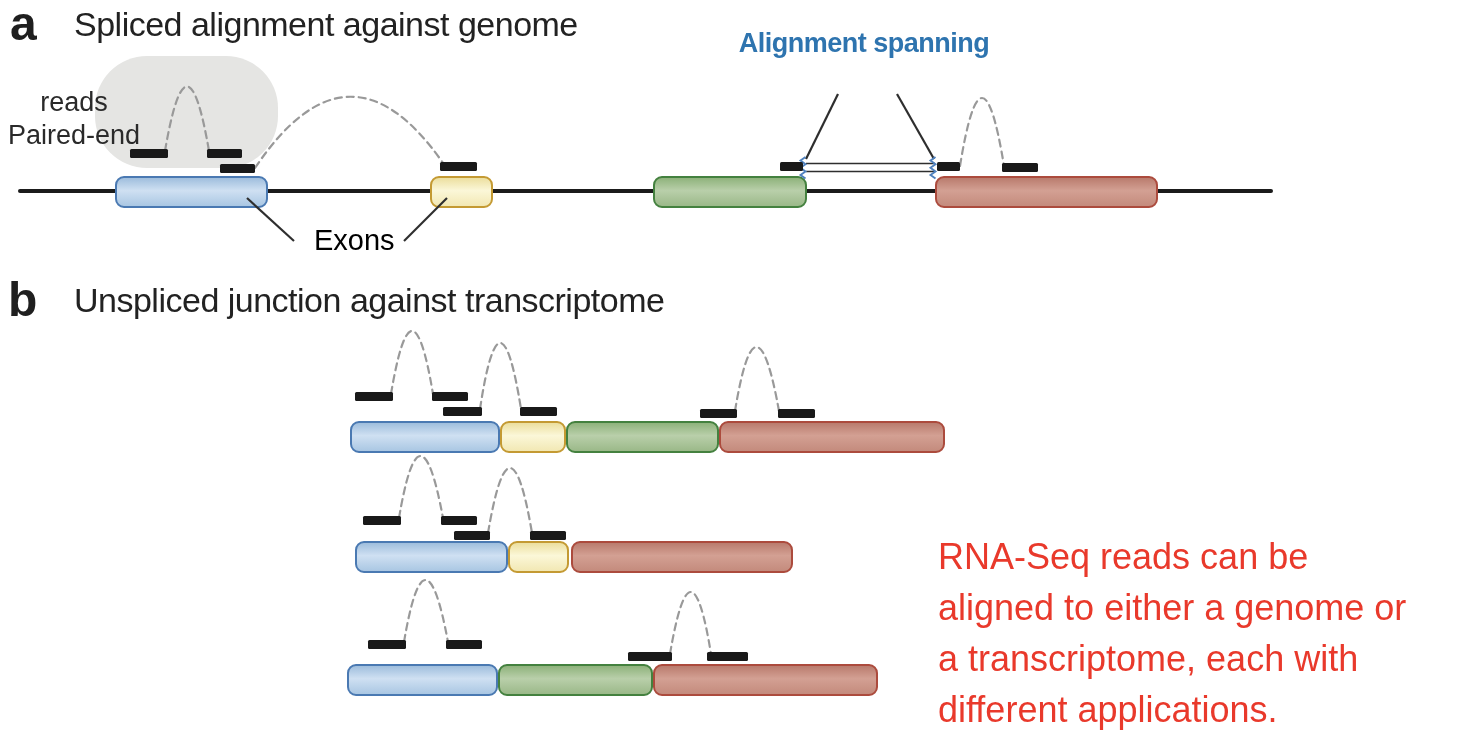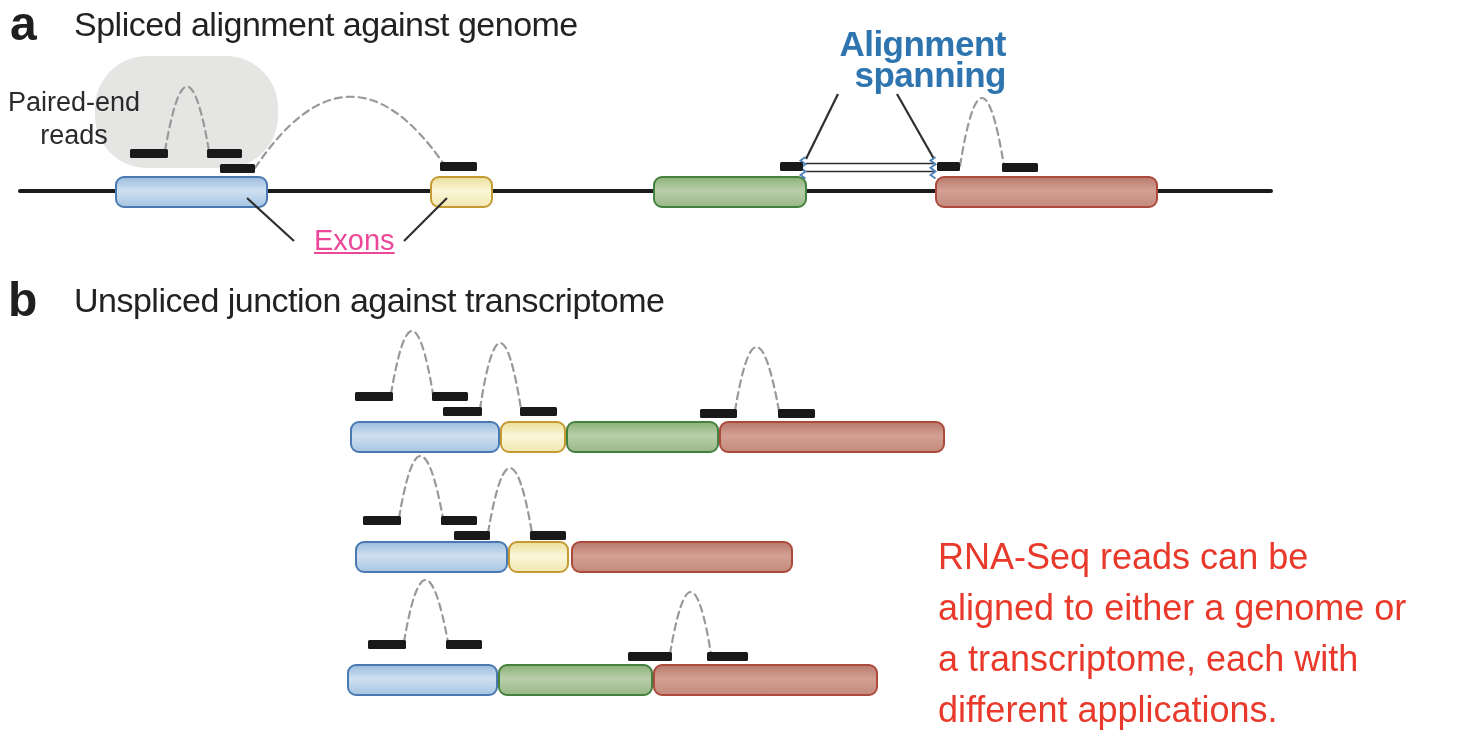--- a/index.html
+++ b/index.html
@@ -17,22 +17,22 @@
   .exon{position:absolute;height:32px;box-sizing:border-box;border:2.5px solid;border-radius:9px;z-index:1;}
   .exon.blue  {border-color:#4a79b2;background:linear-gradient(180deg,#9fbedd,#cfe0f2 45%,#aac7e3);}
   .exon.yellow{border-color:#c49a33;background:linear-gradient(180deg,#ecdf9f,#fbf7d8 45%,#f2e8b4);}
   .exon.green {border-color:#44813f;background:linear-gradient(180deg,#8fb37c,#b9cfaa 45%,#9bb989);}
   .exon.red   {border-color:#ac4b3d;background:linear-gradient(180deg,#ba7c6e,#d3a093 45%,#c48b7d);}
   .read{position:absolute;height:9px;background:#191919;border-radius:1.5px;z-index:3;}
   
   .panel-letter{position:absolute;font-size:48px;line-height:48px;font-weight:bold;color:#1f1f1f;z-index:4;}
   .panel-title{position:absolute;font-size:34px;line-height:40px;color:#222222;letter-spacing:-0.5px;white-space:nowrap;z-index:4;}
   .paired-label{position:absolute;left:0px;top:86px;width:148px;text-align:center;font-size:27px;line-height:33px;color:#2a2a2a;z-index:4;}
-  .exons-label{position:absolute;left:314px;top:224px;font-size:29px;color:#ec4899;z-index:4;text-decoration:underline;}
-  .splice-label{position:absolute;left:722px;top:28px;width:284px;text-align:right;font-size:35px;line-height:31px;font-weight:600;color:#2e74af;letter-spacing:-0.5px;z-index:4;}
+  .exons-label{position:absolute;left:314px;top:224px;font-size:29px;color:#000000;z-index:4;}
+  .splice-label{position:absolute;left:722px;top:28px;width:284px;text-align:center;font-size:27px;line-height:31px;font-weight:600;color:#2e74af;letter-spacing:-0.5px;z-index:4;}
   .caption{position:absolute;left:938px;top:531px;width:530px;font-size:36px;line-height:51px;font-weight:500;color:#e9392b;z-index:4;}
 </style>
 </head>
 <body>
 
 <div id="canvas">
 
   <svg id="overlay" xmlns="http://www.w3.org/2000/svg">
       <path d="M 165 151 Q 187 22 209 151" class="arc"></path>
       <path d="M 255 168 Q 349 28 443 163" class="arc"></path>
@@ -51,22 +51,22 @@
       <line x1="806" y1="163.5" x2="935" y2="163.5" class="conn"></line>
       <line x1="806" y1="171.5" x2="935" y2="171.5" class="conn"></line>
       <path d="M 805.5 157 L 800.5 160.6 L 805.5 164.2 L 800.5 167.8 L 805.5 171.4 L 800.5 175 L 805.5 178.6" class="squig"></path>
       <path d="M 935.5 157 L 930.5 160.6 L 935.5 164.2 L 930.5 167.8 L 935.5 171.4 L 930.5 175 L 935.5 178.6" class="squig"></path>
     </svg>
 
   <div class="panel-letter" style="left:10px;top:0px;">a</div>
   <div class="panel-title" style="left:74px;top:4px;text-align:right;">Spliced alignment against genome</div>
 
   <div class="paired-label">
+    <div>reads</div>
     <div>Paired-end</div>
-    <div>reads</div>
   </div>
 
   <div class="exons-label">Exons</div>
 
   <div class="splice-label">
     <div>Alignment spanning</div>
   </div>
 
   <div class="panel-letter" style="left:8px;top:276px;">b</div>
   <div class="panel-title" style="left:74px;top:280px;">Unspliced junction against transcriptome</div>

